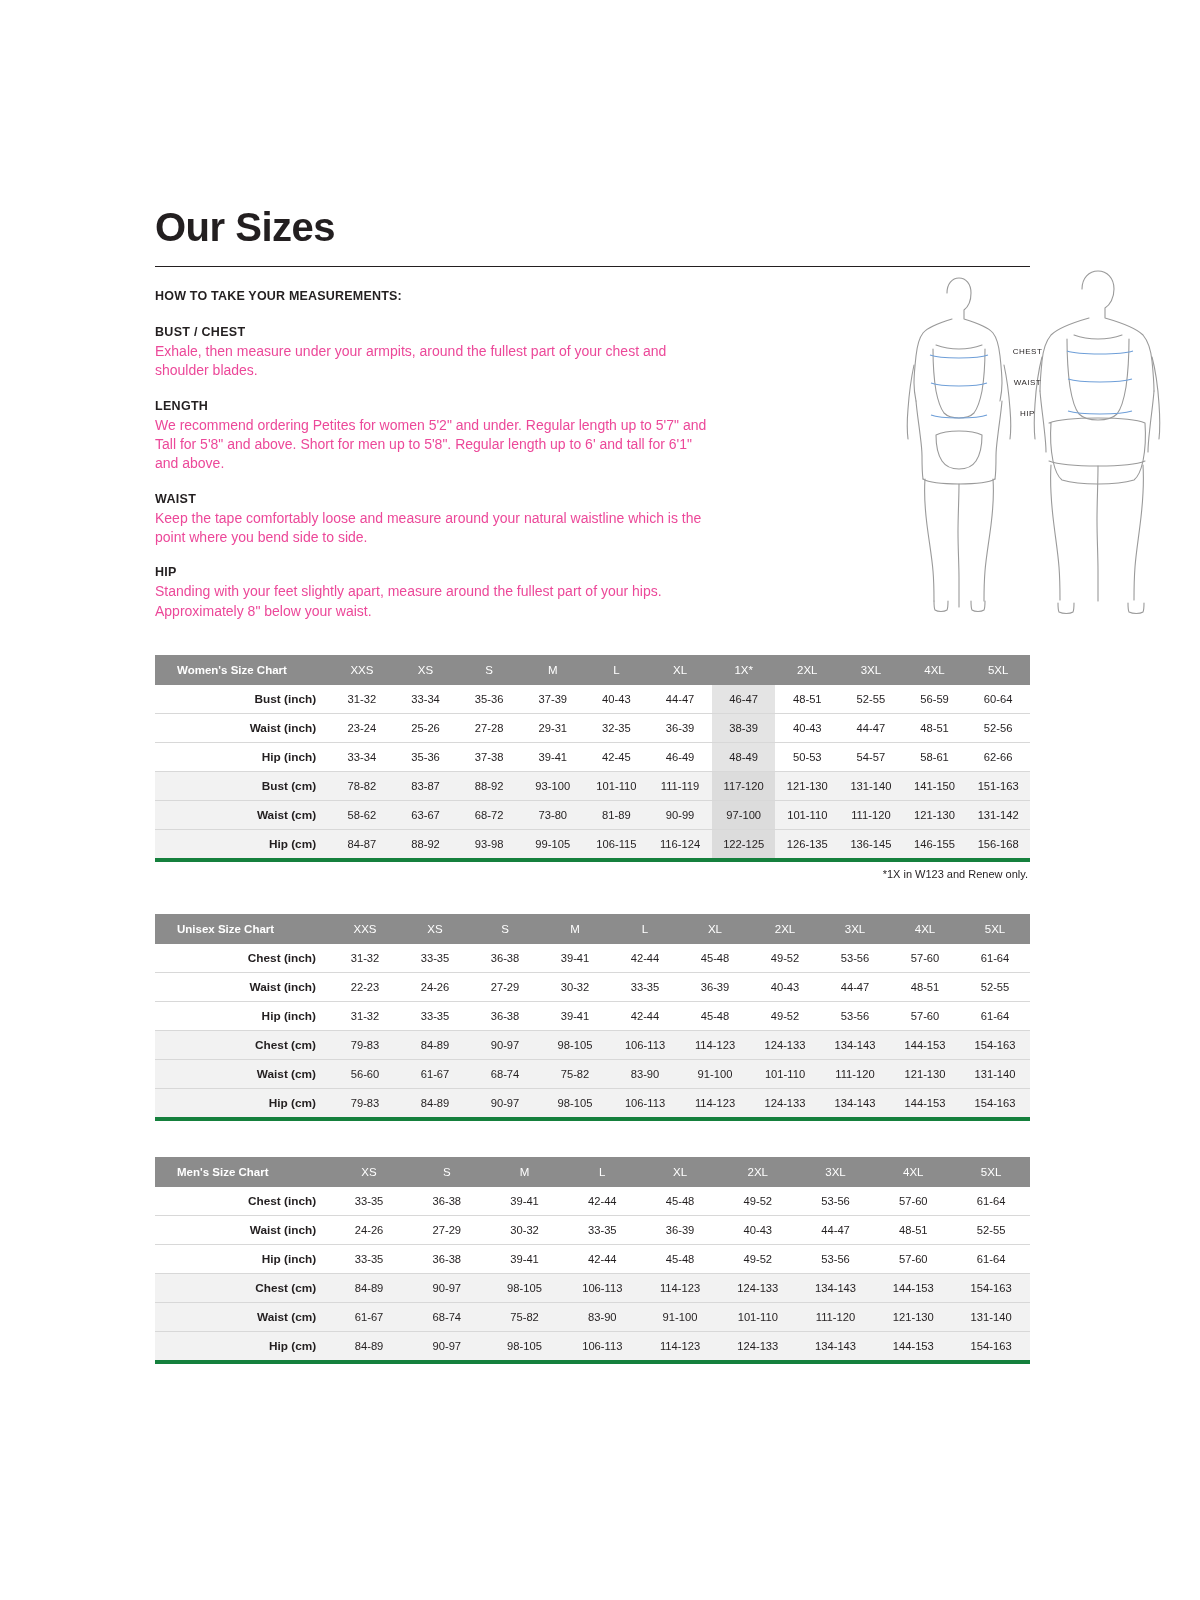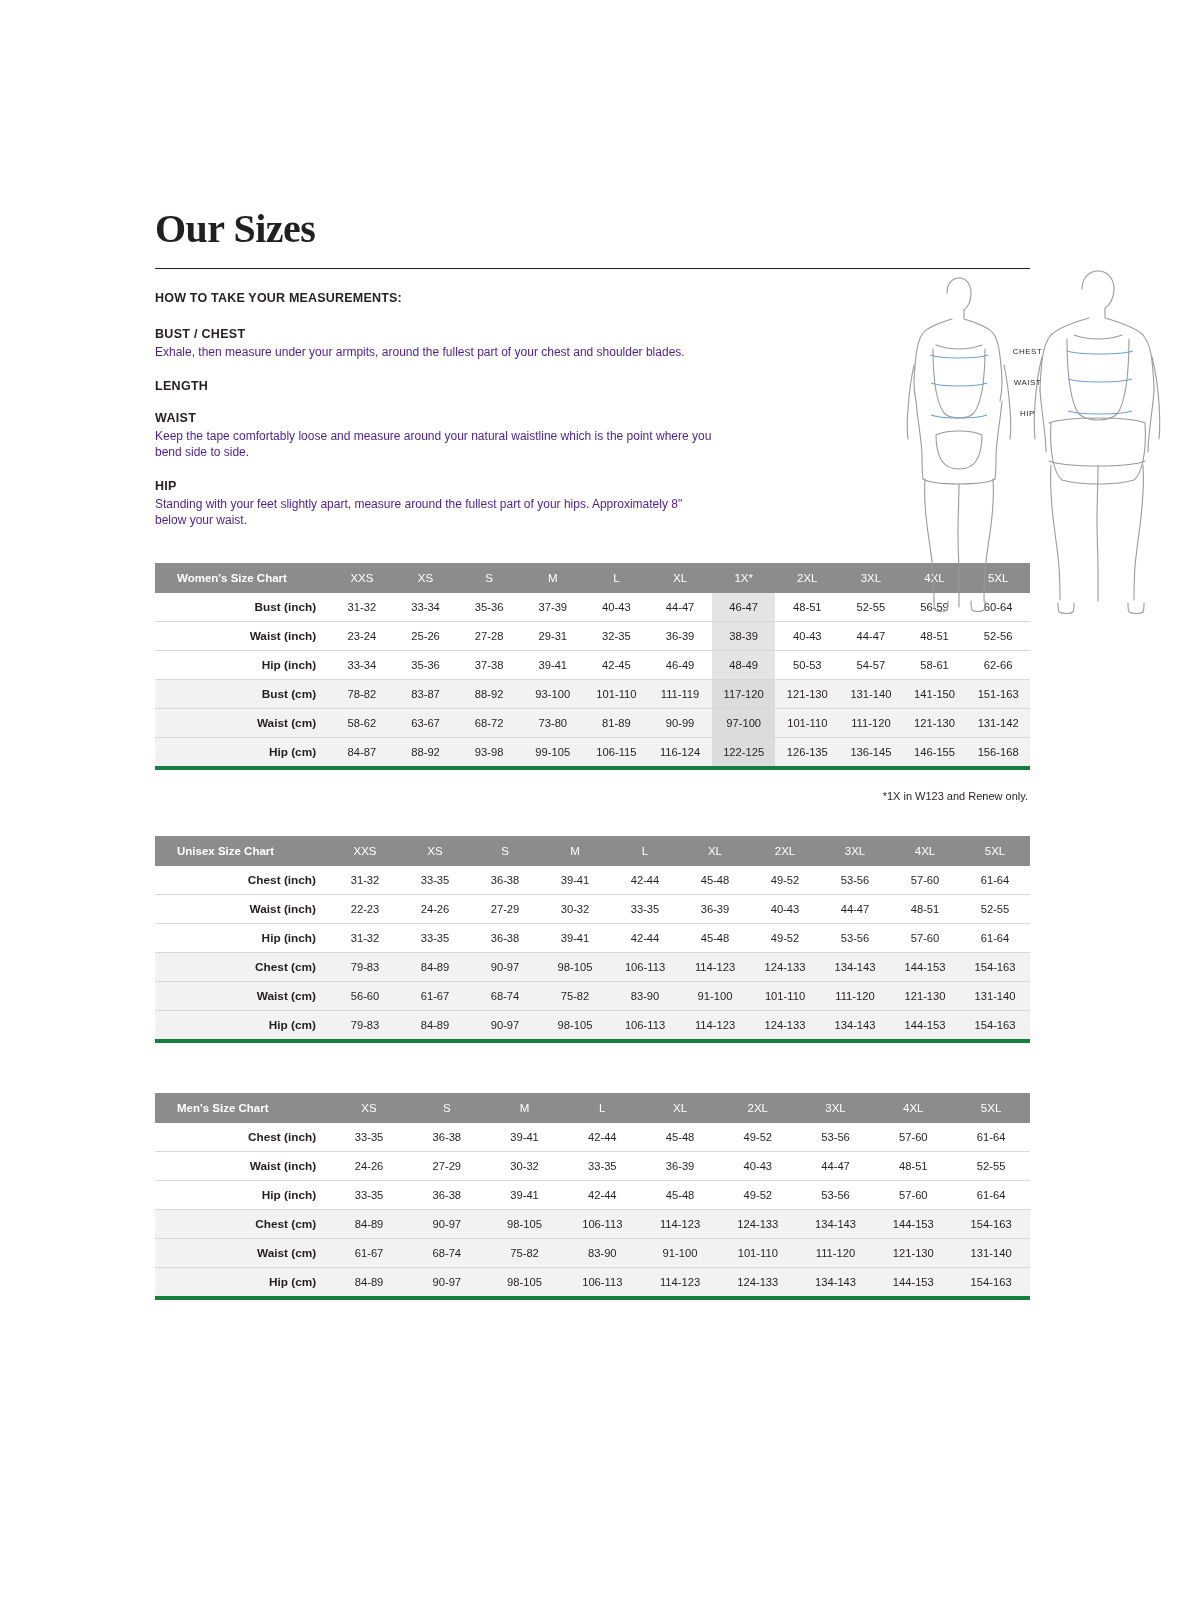--- a/index.html
+++ b/index.html
@@ -26,21 +26,20 @@
     left: 155px;
     top: 205px;
     width: 875px;
   }
   .title {
     font-size: 40px;
     font-weight: bold;
     letter-spacing: -0.5px;
     margin: 0 0 16px 0;
     color: #231f20;
-    font-family: Liberation Serif, serif;
   }
   .title-rule {
     border-top: 1.5px solid #231f20;
     margin: 0 0 22px 0;
   }
   .howto {
     font-size: 12.5px;
     font-weight: bold;
     letter-spacing: 0.2px;
     margin: 0 0 22px 0;
@@ -51,23 +50,23 @@
   .m-block {
     margin-bottom: 18px;
   }
   .m-head {
     font-size: 12.5px;
     font-weight: bold;
     letter-spacing: 0.3px;
     margin-bottom: 3px;
   }
   .m-body {
-    font-size: 12px;
+    font-size: 14px;
     line-height: 1.38;
-    color: #4c1d95;
+    color: #ec4899;
   }
 
   
   .figures {
     position: absolute;
     left: 745px;
     top: 60px;
     width: 290px;
     height: 350px;
   }
@@ -84,21 +83,21 @@
   .fig-labels div { margin-bottom: 22px; }
 
   
   .tables {
     margin-top: 34px;
   }
   table.size {
     border-collapse: collapse;
     width: 875px;
     table-layout: fixed;
-    margin-bottom: 20px;
+    margin-bottom: 6px;
   }
   table.size th, table.size td {
     font-size: 11.2px;
     text-align: center;
     padding: 7px 2px;
     border-bottom: 1px solid #d8d8d8;
     color: #231f20;
     white-space: nowrap;
   }
   table.size thead th {
@@ -152,20 +151,21 @@
 
     <div class="howto">HOW TO TAKE YOUR MEASUREMENTS:</div>
 
     <div class="measure-col">
       <div class="m-block">
         <div class="m-head">BUST / CHEST</div>
         <div class="m-body">Exhale, then measure under your armpits, around the fullest part of your chest and shoulder blades.</div>
       </div>
       <div class="m-block">
         <div class="m-head">LENGTH</div>
+        <div class="m-body">We recommend ordering Petites for women 5'2" and under. Regular length up to 5'7" and Tall for 5'8" and above. Short for men up to 5'8". Regular length up to 6' and tall for 6'1" and above.</div>
       </div>
       <div class="m-block">
         <div class="m-head">WAIST</div>
         <div class="m-body">Keep the tape comfortably loose and measure around your natural waistline which is the point where you bend side to side.</div>
       </div>
       <div class="m-block">
         <div class="m-head">HIP</div>
         <div class="m-body">Standing with your feet slightly apart, measure around the fullest part of your hips. Approximately 8" below your waist.</div>
       </div>
     </div>

